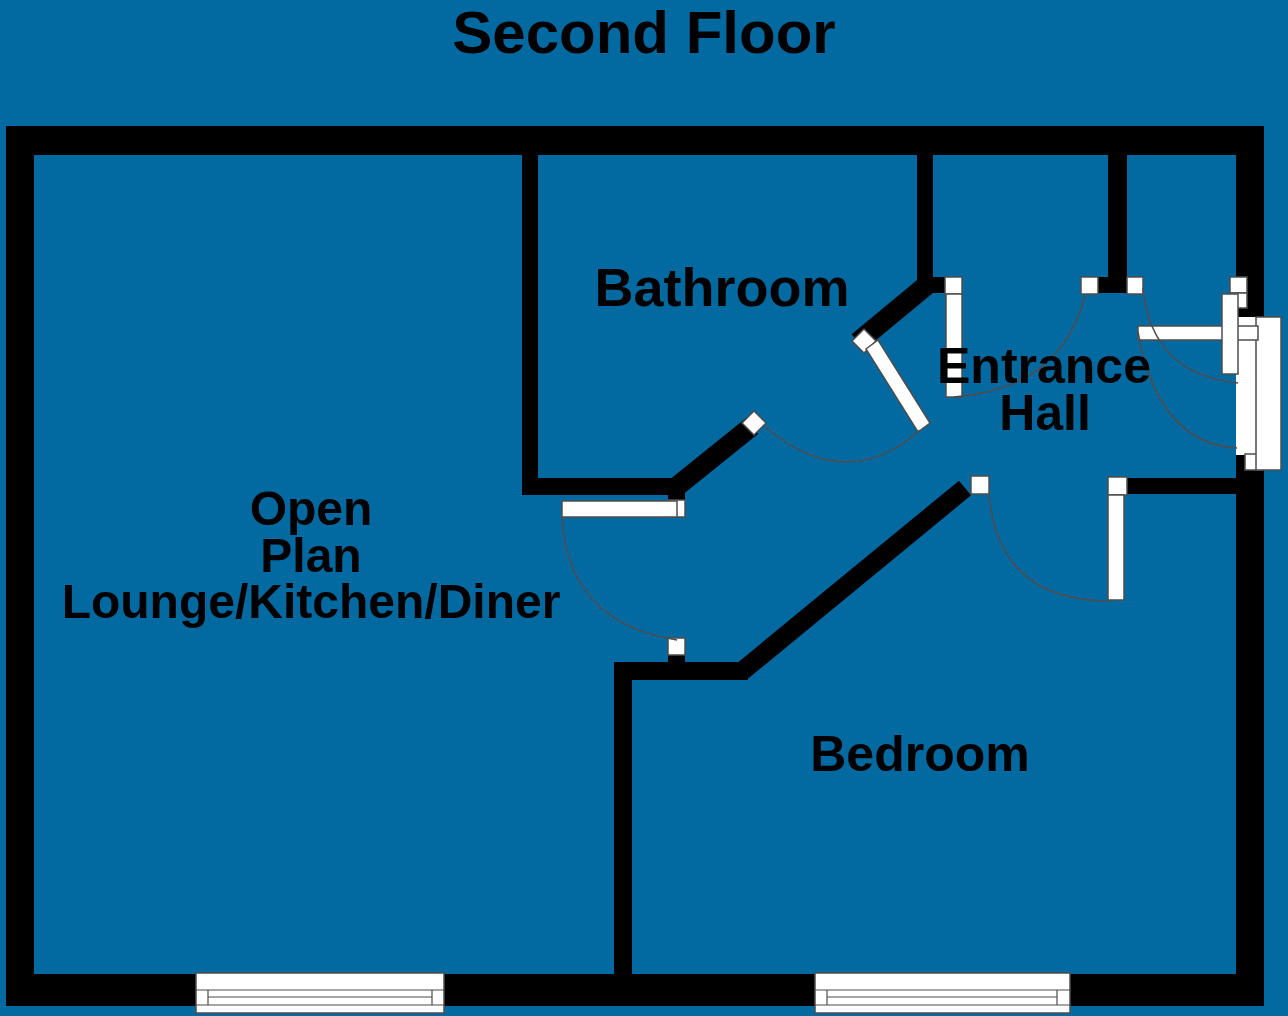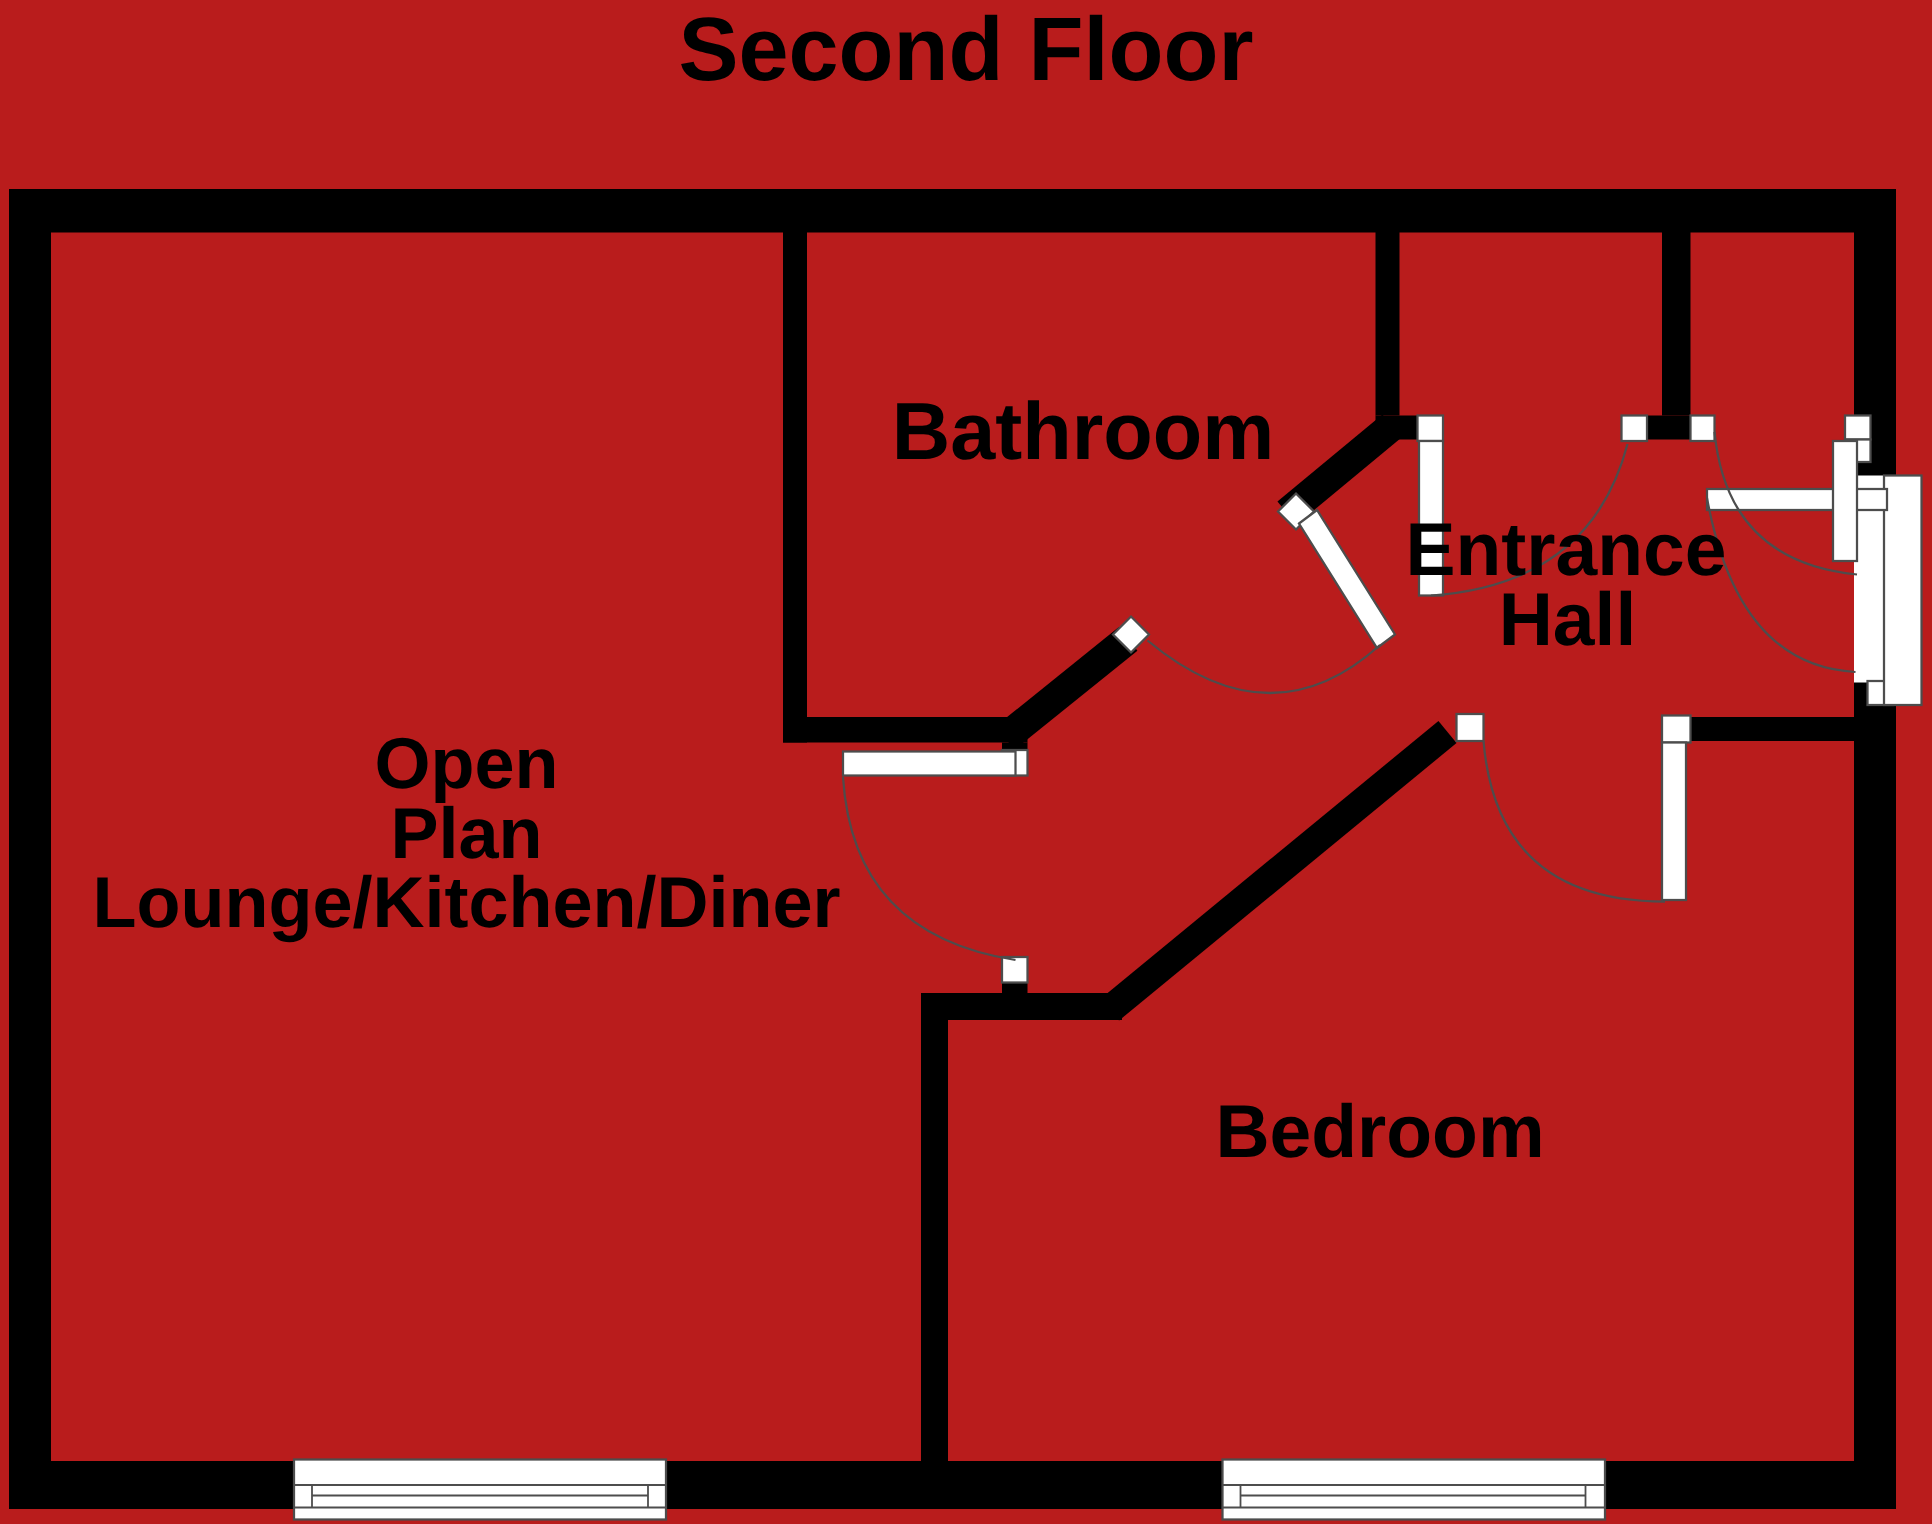--- a/index.html
+++ b/index.html
@@ -3,21 +3,21 @@
 <meta charset="utf-8">
 <style>
   html, body {
     margin: 0;
     padding: 0;
     background: #ffffff;
   }
   .plan-wrap {
     width: 1288px;
     height: 1016px;
-    background: #b91c1c;
+    background: #0369a1;
     position: relative;
   }
   svg text {
     font-family: "Liberation Sans", sans-serif;
     font-weight: bold;
     fill: #000000;
   }
   .wall { fill: #000000; }
   .wall-line { stroke: #000000; fill: none; }
   .thin { stroke: #4d4d4d; stroke-width: 1.5; fill: #ffffff; }

